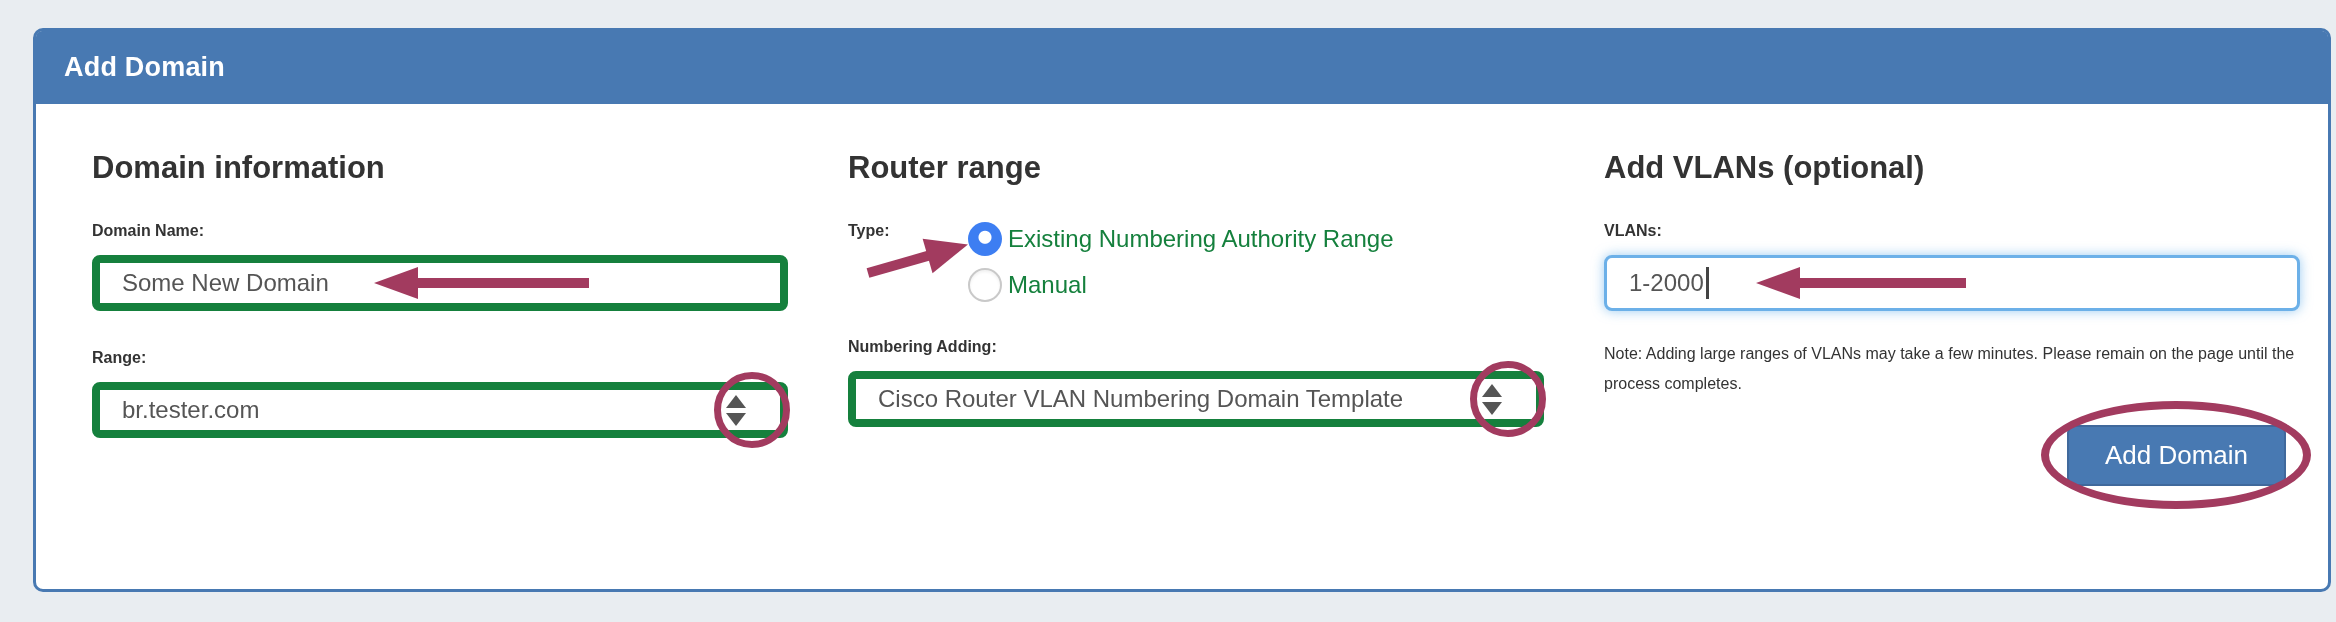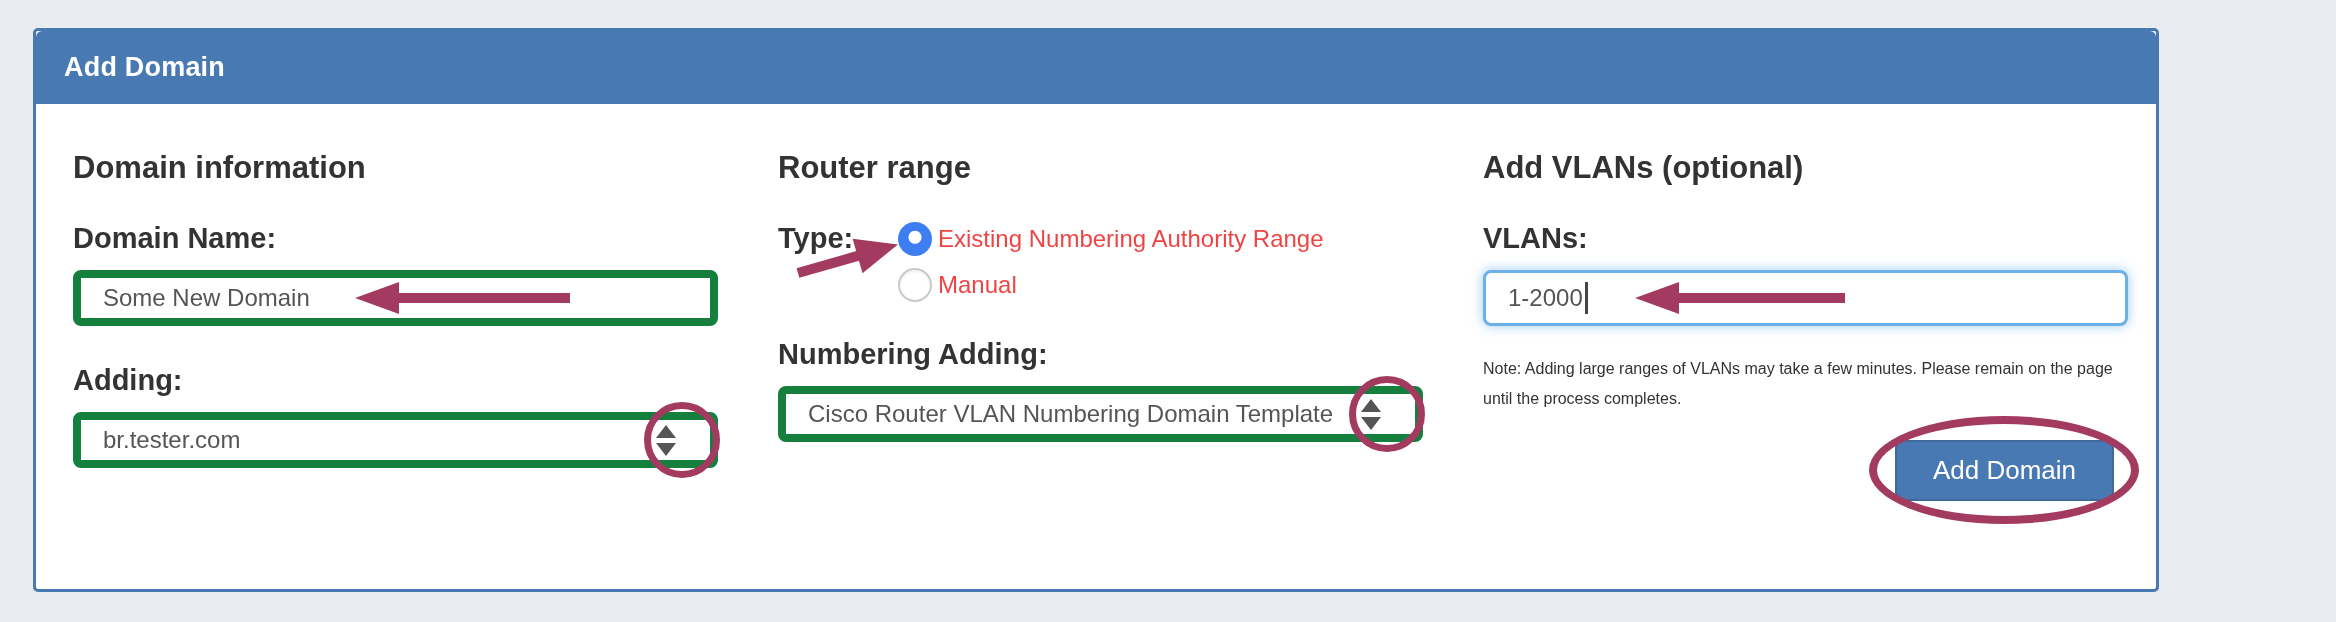--- a/index.html
+++ b/index.html
@@ -7,53 +7,54 @@
   body {
     background: #e9edf1;
     font-family: "Liberation Sans", sans-serif;
     color: #333;
     position: relative;
     overflow: hidden;
   }
   .panel {
     position: absolute;
     left: 33px; top: 28px;
-    width: 2126px; height: 564px;
+    width: 2298px; height: 564px;
     background: #fff;
     border: 3px solid #4879b2;
-    border-radius: 5px;
+    border-radius: 10px;
   }
   .panel-header {
     height: 73px;
     background: #4879b2;
     border-radius: 6px 6px 0 0;
     display: flex;
     align-items: center;
     padding: 0 28px;
   }
   .panel-title {
     color: #fff;
     font-size: 27px;
     font-weight: bold;
     letter-spacing: 0.2px;
   }
   .panel-body {
-    padding: 46px 28px 0 37px;
+    padding: 46px 28px 0 12px;
     display: grid;
     grid-template-columns: 1fr 1fr 1fr;
     column-gap: 60px;
+    margin-left: 44px;
   }
   h2.section-heading {
     font-size: 31px;
     font-weight: bold;
     color: #333;
     margin: 0 0 36px 0;
   }
   .field-label {
-    font-size: 29px;
+    font-size: 16px;
     font-weight: bold;
     color: #333;
     margin-bottom: 15px;
   }
   .field-wrap { position: relative; }
   .text-input, .select-box {
     width: 100%;
     height: 56px;
     border: 8px solid #15803d;
     border-radius: 8px;
@@ -97,21 +98,21 @@
     border-right: 10px solid transparent;
     border-top: 13px solid #555;
   }
   
   .type-row { display: flex; align-items: flex-start; position: relative; }
   .type-label { flex: 0 0 120px; }
   .radio-option {
     display: flex;
     align-items: center;
     font-size: 24px;
-    color: #ef4444;
+    color: #15803d;
     margin-bottom: 12px;
   }
   .radio {
     width: 34px; height: 34px;
     border-radius: 50%;
     margin-right: 6px;
     flex: 0 0 34px;
   }
   .radio.selected {
     background: radial-gradient(circle at 50% 45%, #ffffff 0 6px, #3d7ef2 7px 100%);
@@ -182,21 +183,21 @@
       <div class="field-wrap">
         <div class="text-input">
           <span>Some New Domain</span>
         </div>
         <svg class="annot annot-arrow-left" style="left:282px;" width="215" height="36" viewBox="0 0 215 36">
           <polygon points="0,18 44,2 44,34" fill="#a23b5f"></polygon>
           <rect x="40" y="13" width="175" height="10" fill="#a23b5f"></rect>
         </svg>
       </div>
 
-      <div class="field-label mt-row">Adding:</div>
+      <div class="field-label mt-row">Range:</div>
       <div class="field-wrap">
         <div class="select-box">
           <span>br.tester.com</span>
           <span class="caret-stack">
             <span class="caret-up"></span>
               <span class="caret-down"></span>
           </span>
         </div>
         <span class="annot annot-circle" style="right:-2px;"></span>
       </div>

